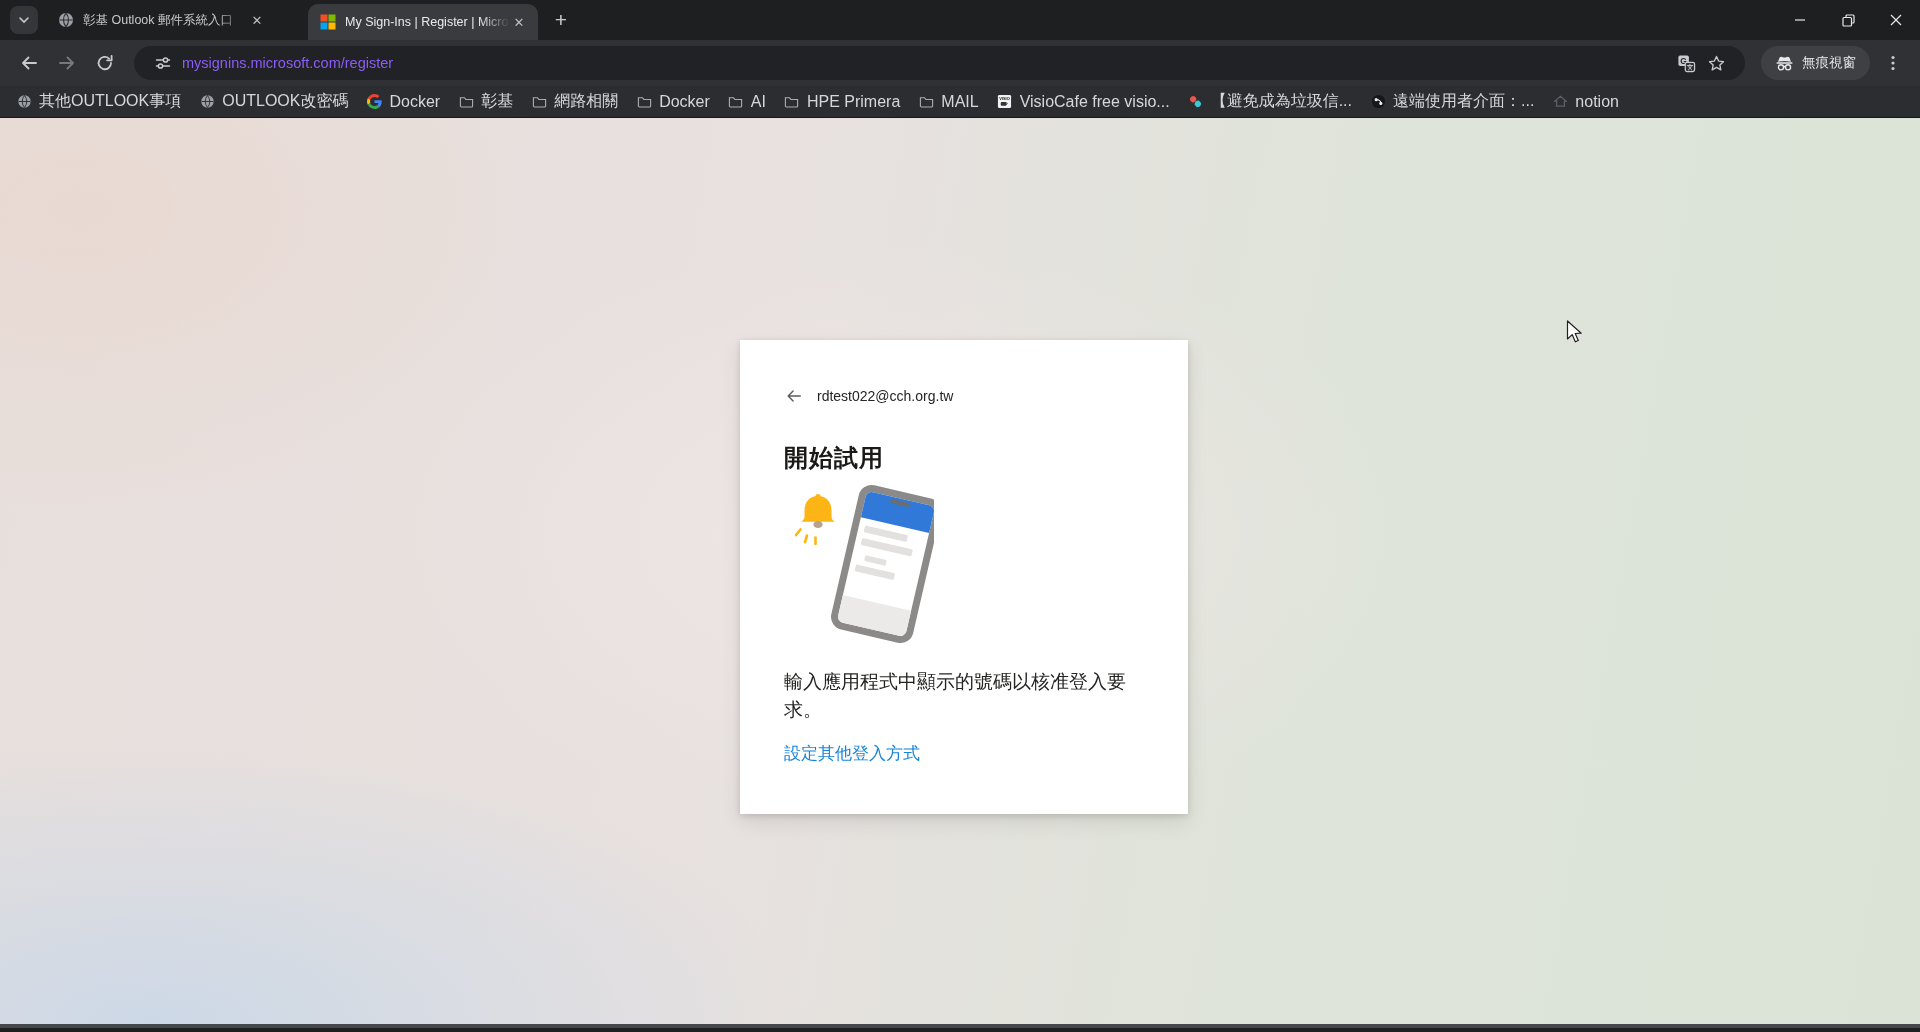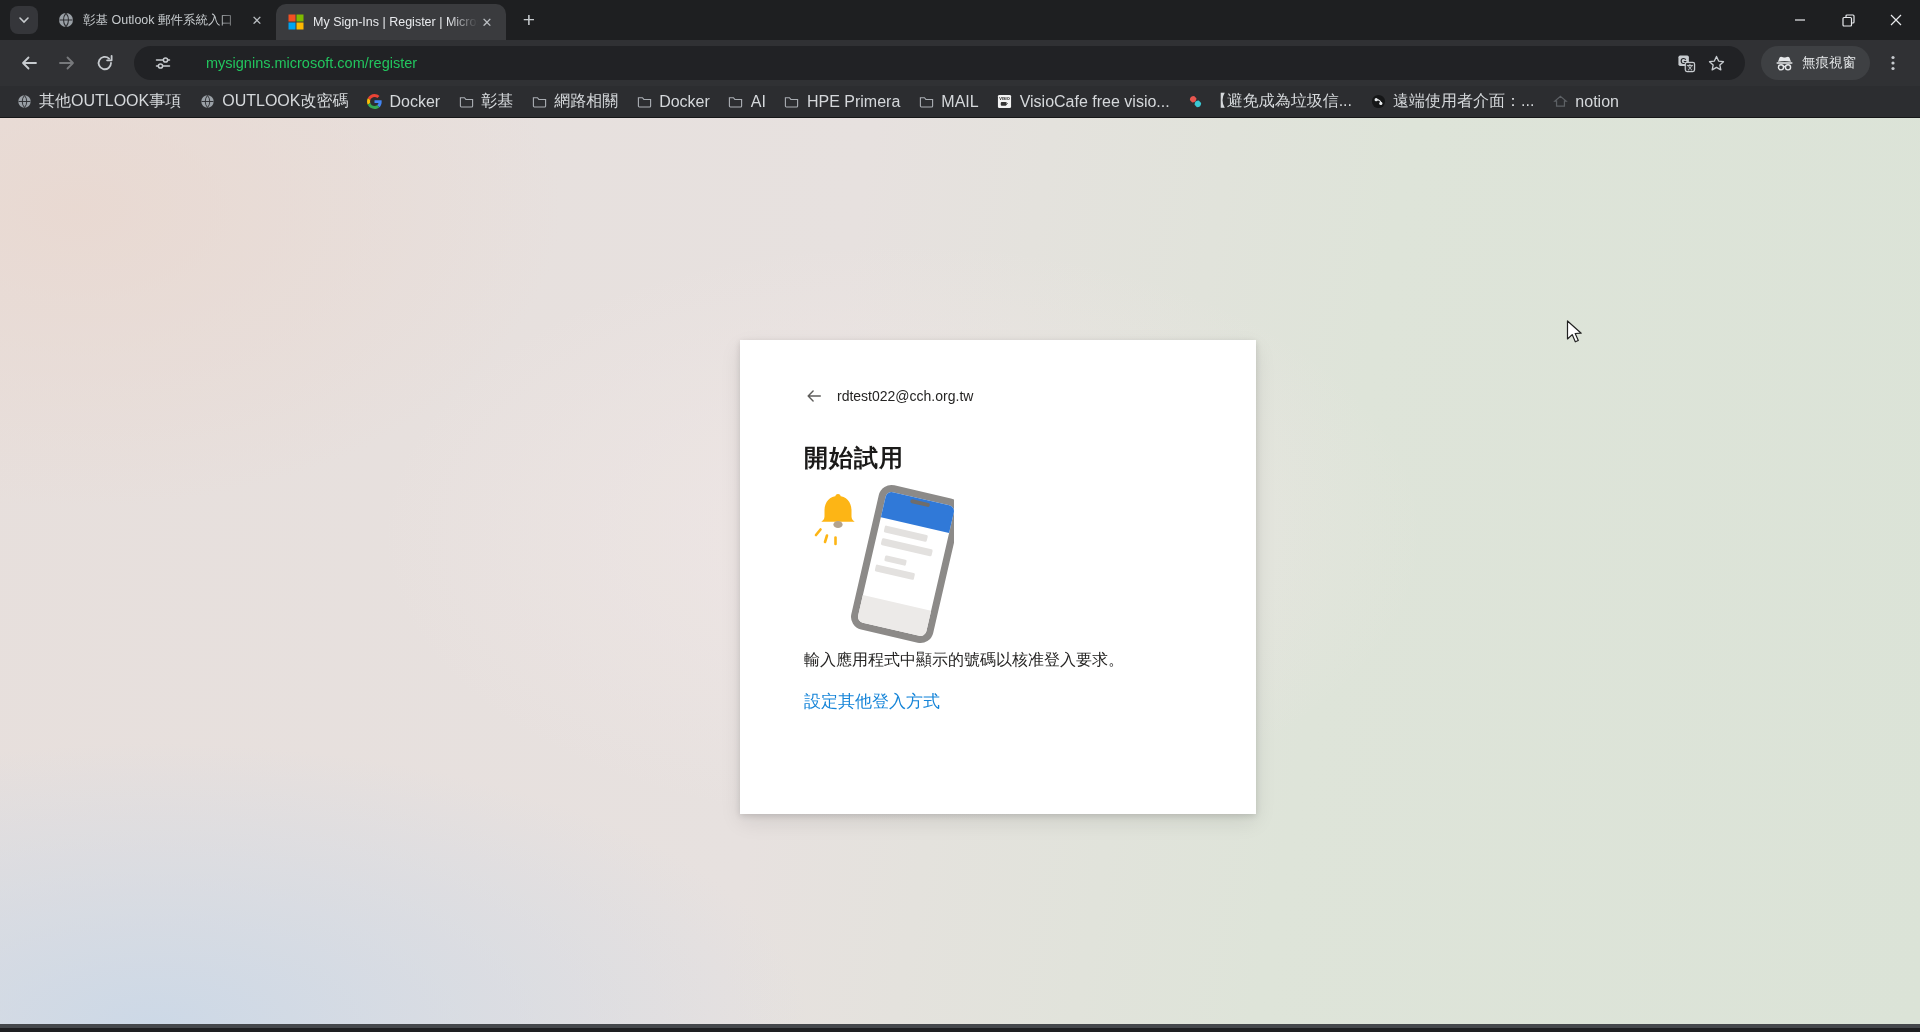--- a/index.html
+++ b/index.html
@@ -3,41 +3,41 @@
 <meta charset="utf-8">
 <style>
   * { margin:0; padding:0; box-sizing:border-box; }
   html,body { width:1920px; height:1032px; overflow:hidden; }
   body { font-family:"Liberation Sans","DejaVu Sans",sans-serif; background:#1e1f21; position:relative; }
 
   
   .tabstrip { height:40px; background:#1e1f21; display:flex; align-items:center; position:relative; }
   .tab-search-btn { width:28px; height:28px; margin-left:10px; border-radius:8px; background:#35363a;
     display:flex; align-items:center; justify-content:center; }
-  .tabs { display:flex; align-items:center; height:40px; margin-left:8px; }
+  .tabs { display:flex; align-items:center; height:40px; margin-left:8px;gap:32px; }
   .tab { display:flex; align-items:center; height:40px; padding:0 10px 0 12px; width:230px; }
   .tab.inactive { color:#c6cacd; }
   .tab.active { background:#3a3b3e; border-radius:10px 10px 0 0; color:#e8eaed; height:36px; margin-top:4px; }
   .tab .favicon { width:16px; height:16px; flex:0 0 16px; margin-right:9px; }
   .tab-title { font-size:12.5px; white-space:nowrap; overflow:hidden; flex:1;
     -webkit-mask-image:linear-gradient(to right,#000 82%,transparent 100%);
             mask-image:linear-gradient(to right,#000 82%,transparent 100%); }
   .tab-close { width:18px; height:18px; display:flex; align-items:center; justify-content:center;
     color:#b9bdc1; font-size:13px; border-radius:50%; flex:0 0 18px; }
   .newtab-btn { width:30px; height:30px; margin-left:8px; display:flex; align-items:center; justify-content:center;
     color:#c6cacd; font-size:21px; font-weight:300; border-radius:50%; }
   .win-controls { position:absolute; right:0; top:0; height:40px; display:flex; }
   .win-btn { width:48px; height:40px; display:flex; align-items:center; justify-content:center; color:#e8eaed; }
 
   
   .toolbar { height:46px; background:#303134; display:flex; align-items:center; padding:0 10px; }
   .nav-btn { width:34px; height:34px; border-radius:50%; display:flex; align-items:center; justify-content:center; margin:0 2px; }
   .omnibox { flex:1; height:34px; background:#212225; border-radius:17px; margin:0 10px;
     display:flex; align-items:center; padding:0 14px; }
-  .omnibox .url { color:#22c55e; font-size:14.5px; margin-left:28px; flex:1; white-space:nowrap; }
+  .omnibox .url { color:#8b5cf6; font-size:14.5px; margin-left:4px; flex:1; white-space:nowrap; }
   .omni-icon { width:30px; height:30px; display:flex; align-items:center; justify-content:center; border-radius:50%; }
   .incog-chip { height:34px; background:#3e4043; border-radius:17px; display:flex; align-items:center;
     padding:0 14px; margin:0 6px; }
   .incog-chip span { color:#e6e8ea; font-size:13.5px; margin-left:8px; white-space:nowrap; }
   .kebab-btn { width:34px; height:34px; display:flex; align-items:center; justify-content:center; border-radius:50%; }
 
   
   .bookmarks { height:32px; background:#2c2d30; display:flex; align-items:center; padding:0 8px;
     border-bottom:1px solid #161718; }
   .bm { display:flex; align-items:center; height:24px; padding:0 8px; border-radius:6px; margin-right:2px; }
@@ -45,30 +45,30 @@
   .bm span.lbl { color:#d5d8db; font-size:16px; margin-left:7px; white-space:nowrap; }
 
   
   .content { position:relative; height:906px; overflow:hidden;
     background-image:
       radial-gradient(ellipse 55% 50% at 8% 100%, rgba(203,216,231,0.95), rgba(203,216,231,0) 62%),
       radial-gradient(ellipse 42% 55% at 4% 10%, rgba(233,216,208,0.85), rgba(233,216,208,0) 60%),
       radial-gradient(ellipse 38% 45% at 47% 46%, rgba(241,232,231,0.75), rgba(241,232,231,0) 72%),
       linear-gradient(100deg,#e7dfdc 0%,#e7e1df 42%,#dee4d9 68%,#dbe3d7 100%);
   }
-  .card { position:absolute; left:740px; top:222px; width:516px; height:474px; background:#ffffff;
+  .card { position:absolute; left:740px; top:222px; width:448px; height:474px; background:#ffffff;
     box-shadow:0 2px 6px rgba(0,0,0,.13), 0 8px 20px rgba(0,0,0,.09);
-    padding:46px 44px 0 64px; color:#1b1b1b; }
+    padding:46px 44px 0 44px; color:#1b1b1b; }
   .card-head { display:flex; align-items:center; }
   .card-head .back { width:20px; height:20px; display:flex; align-items:center; justify-content:center; }
   .card-head .email { font-size:14px; color:#252423; margin-left:13px; }
   .card-title { font-size:24px; font-weight:700; color:#1b1a19; margin-top:36px; letter-spacing:1px; }
   .illus { width:150px; height:160px; margin:10px auto 0 auto; }
   .code { text-align:center; font-size:46px; font-weight:700; color:#2b2a29; margin-top:2px; }
-  .desc { font-size:16px; color:#252423; line-height:1.45; }
+  .desc { font-size:19px; color:#252423; margin-top:20px; line-height:1.45; }
   .alt-link { display:inline-block; font-size:17px; color:#1584d8; margin-top:19px; cursor:pointer; text-decoration:none; }
 
   .window-bottom-edge { height:4px; background:#45484c; }
 
   .cursor { position:absolute; left:1566px; top:202px; z-index:50; }
 </style>
 </head>
 <body>
 
 <div class="tabstrip">

